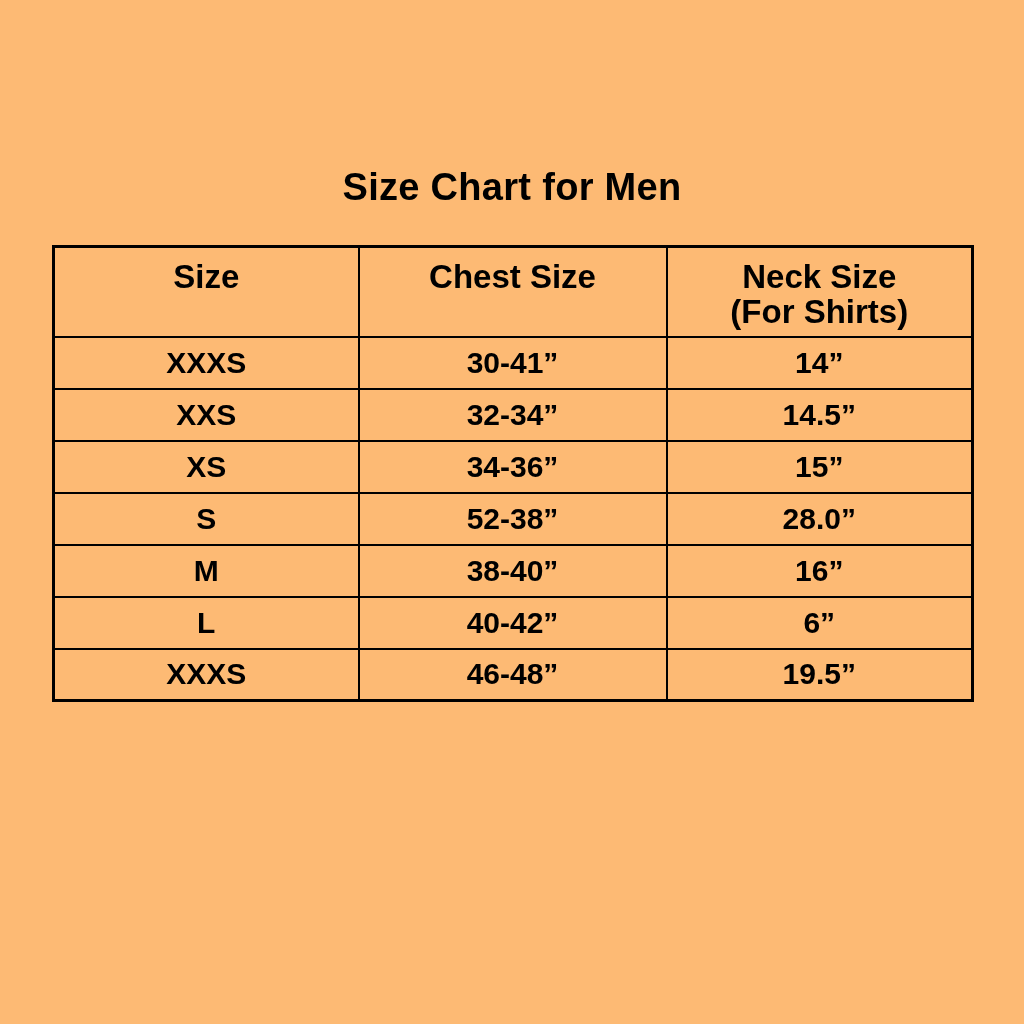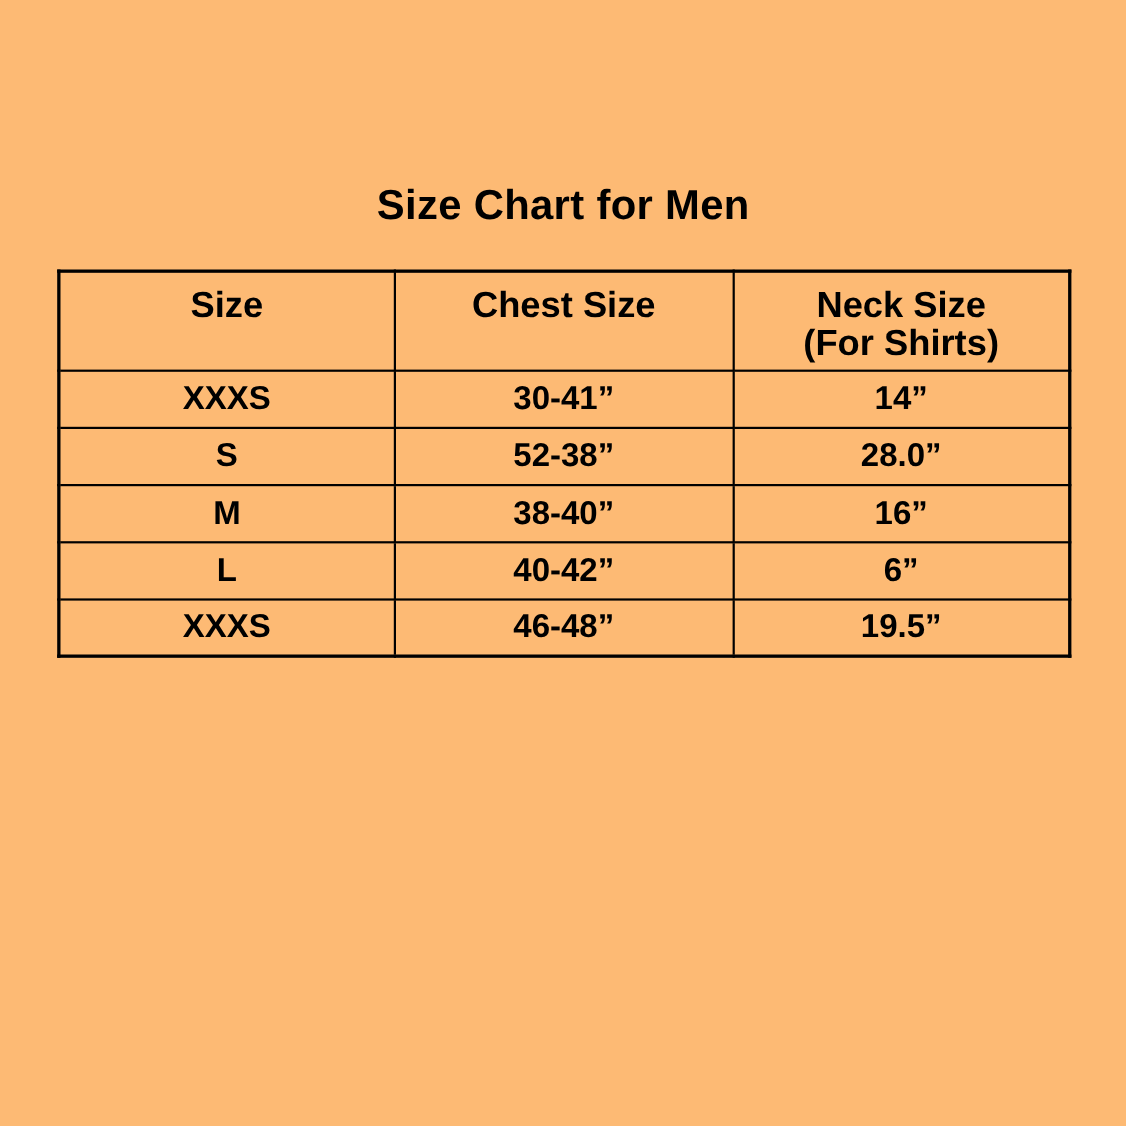--- a/index.html
+++ b/index.html
@@ -97,20 +97,30 @@
         </th>
       </tr>
     </thead>
     <tbody>
       <tr>
         <td>XXXS</td>
         <td>30-41”</td>
         <td>14”</td>
       </tr>
       <tr>
+        <td>XXS</td>
+        <td>32-34”</td>
+        <td>14.5”</td>
+      </tr>
+      <tr>
+        <td>XS</td>
+        <td>34-36”</td>
+        <td>15”</td>
+      </tr>
+      <tr>
         <td>S</td>
         <td>52-38”</td>
         <td>28.0”</td>
       </tr>
       <tr>
         <td>M</td>
         <td>38-40”</td>
         <td>16”</td>
       </tr>
       <tr>

